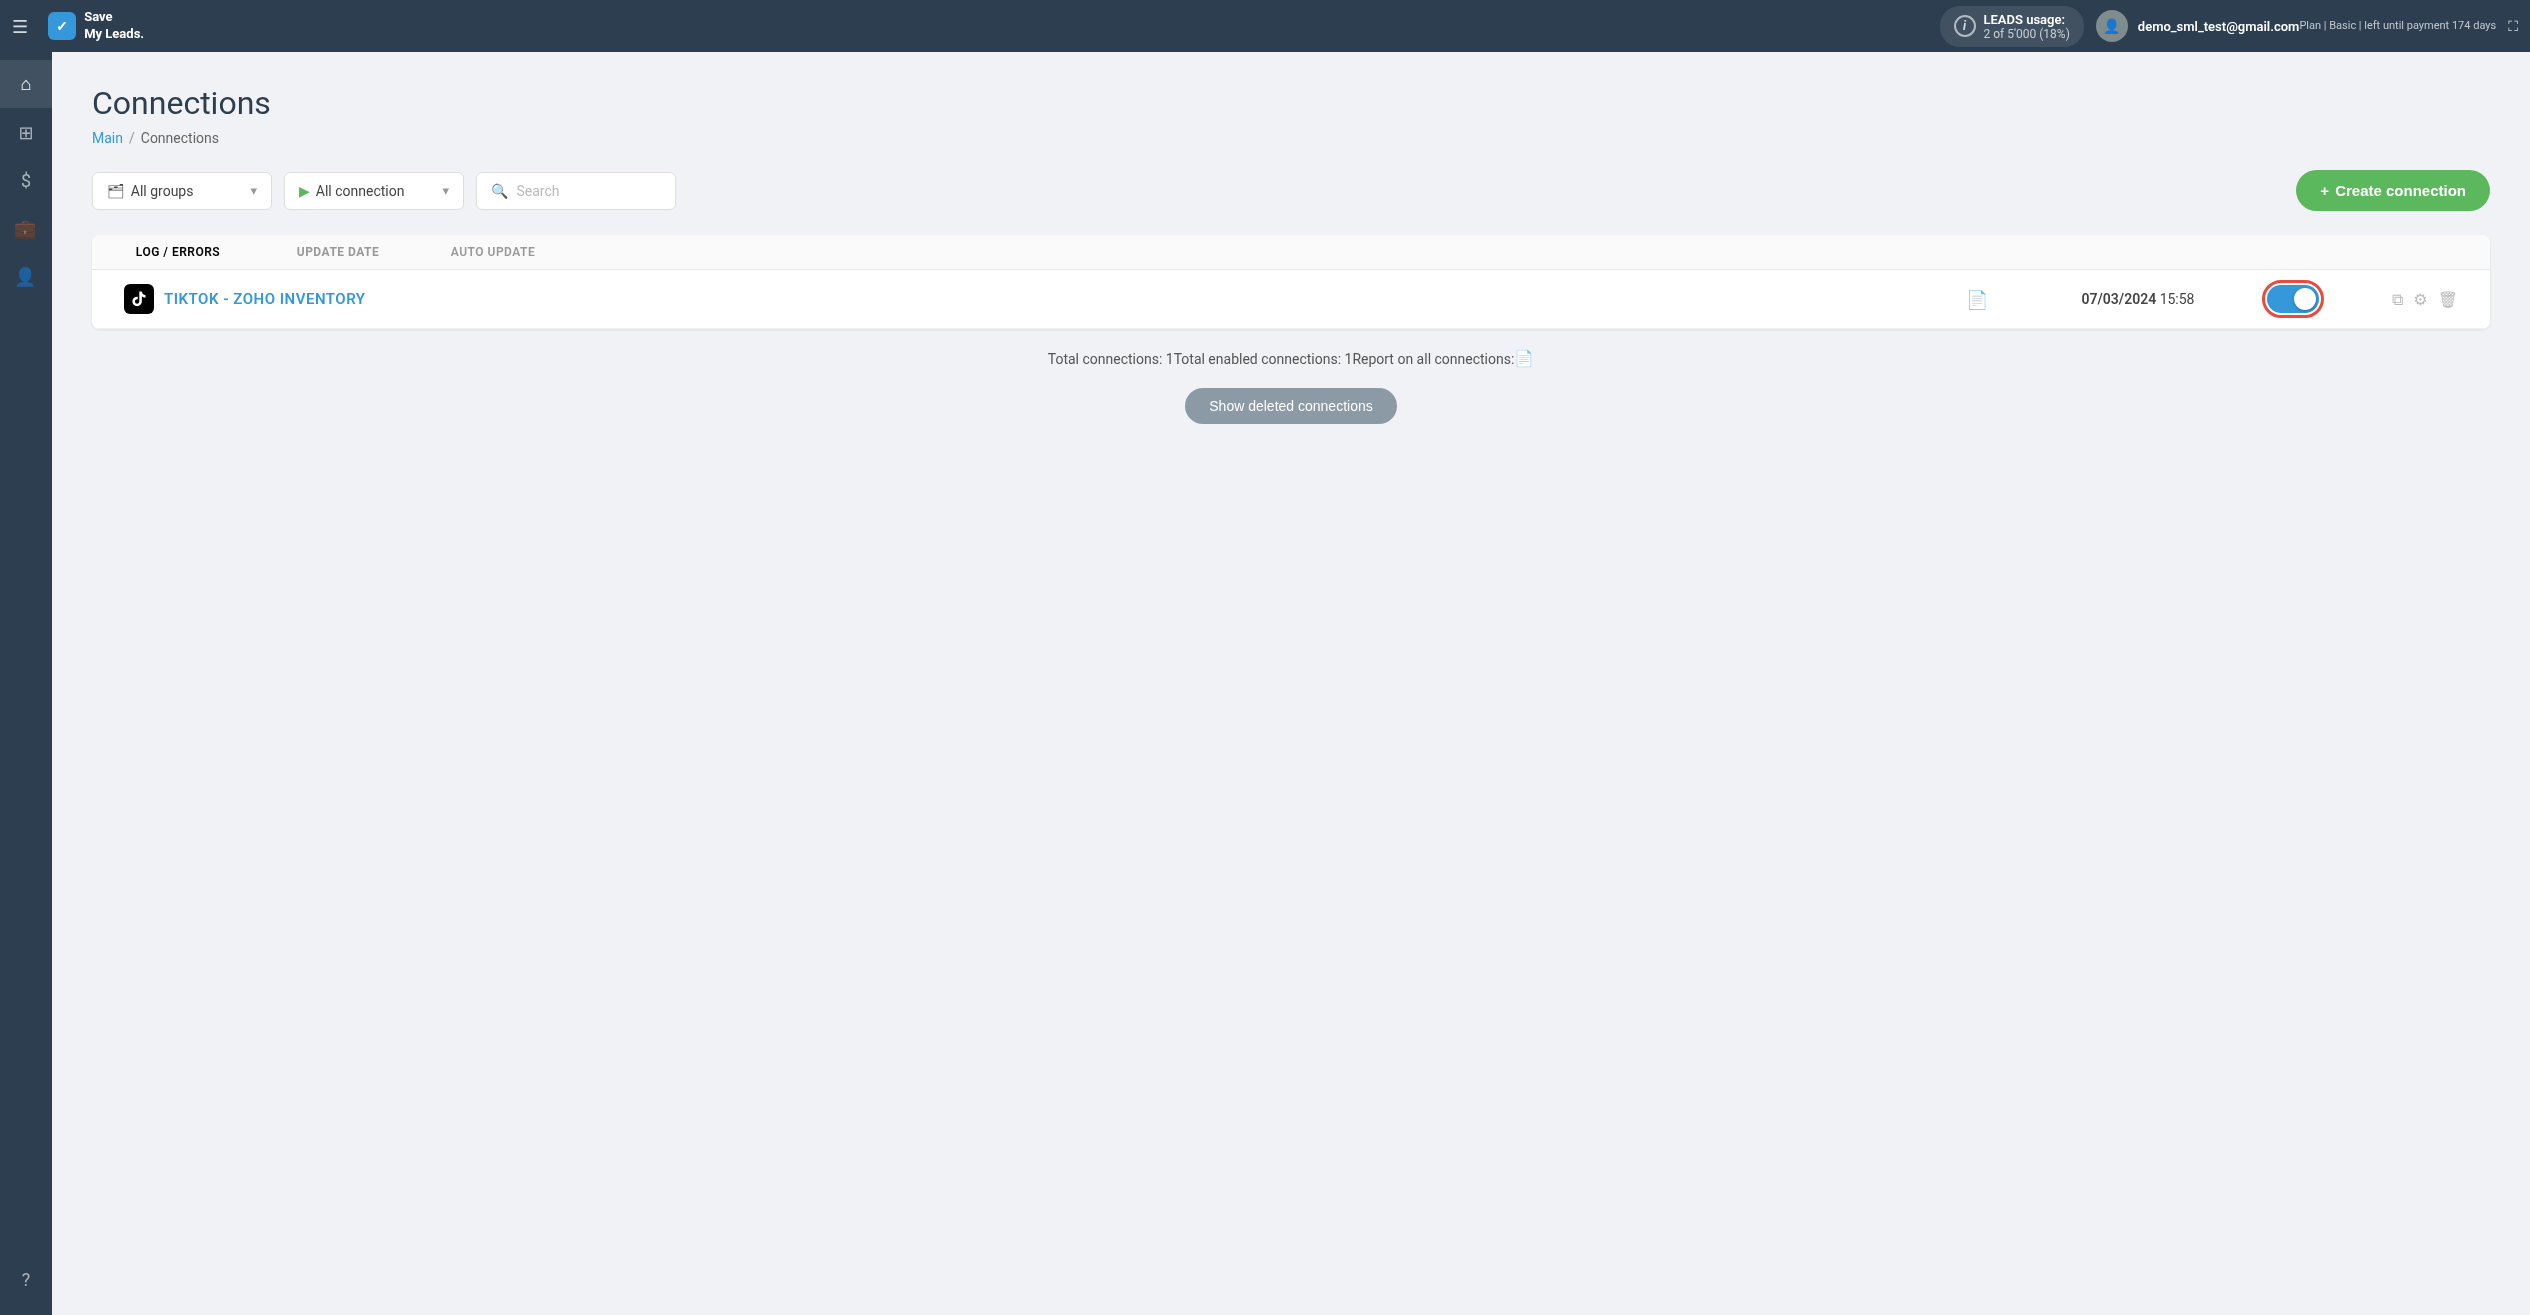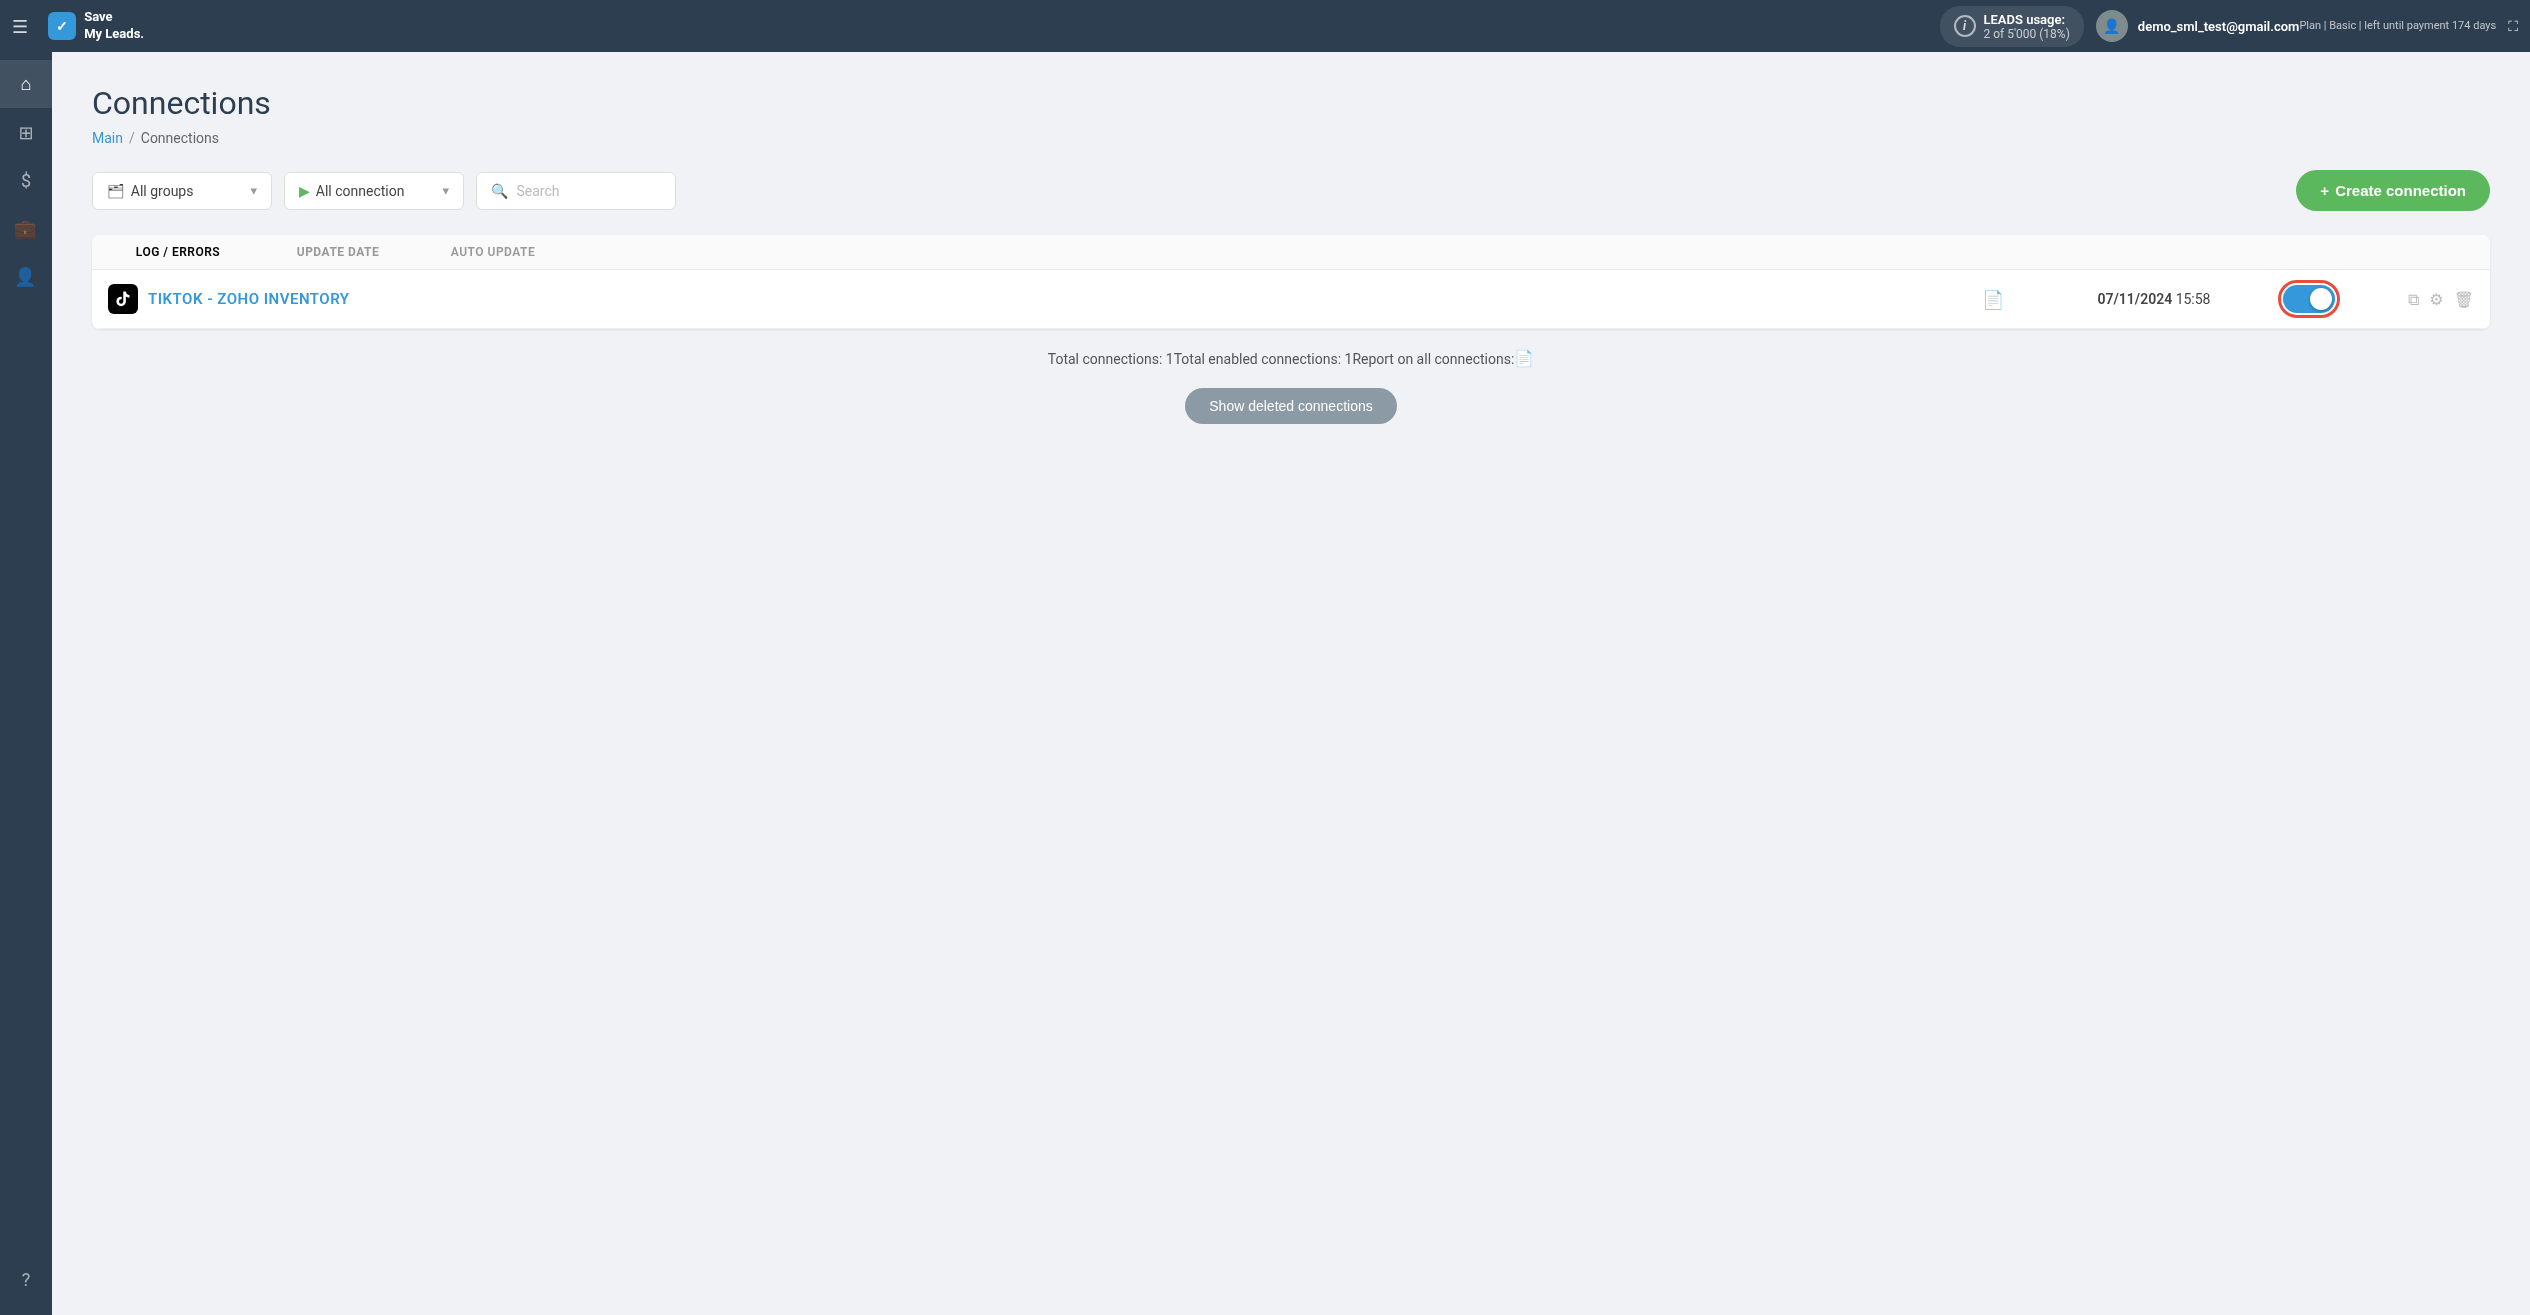--- a/index.html
+++ b/index.html
@@ -195,21 +195,21 @@
     }
     .col-name { flex: 1; font-size: 12px; font-weight: 600; color: #999; text-transform: uppercase; letter-spacing: 0.5px; }
     .col-log { width: 140px; text-align: center; font-size: 12px; font-weight: 600; color: #000000; text-transform: uppercase; letter-spacing: 0.5px; }
     .col-date { width: 180px; text-align: center; font-size: 12px; font-weight: 700; color: #999; text-transform: uppercase; letter-spacing: 0.5px; }
     .col-auto { width: 130px; text-align: center; font-size: 12px; font-weight: 600; color: #999; text-transform: uppercase; letter-spacing: 0.5px; }
     .col-actions { width: 100px; }
 
     .table-row {
       display: flex;
       align-items: center;
-      padding: 14px 16px;
+      padding: 14px 32px;
       border-bottom: 1px solid #f0f0f0;
       background: #fff;
     }
     .connection-name {
       display: flex;
       align-items: center;
       gap: 10px;
       flex: 1;
     }
     .connection-icon {
@@ -390,21 +390,21 @@
           <div class="connection-icon" style="background:#010101;">
             <svg width="18" height="18" viewBox="0 0 24 24" fill="white">
               <path d="M19.59 6.69a4.83 4.83 0 01-3.77-4.25V2h-3.45v13.67a2.89 2.89 0 01-2.88 2.5 2.89 2.89 0 01-2.89-2.89 2.89 2.89 0 012.89-2.89c.28 0 .54.04.79.1V9.01a6.33 6.33 0 00-.79-.05 6.34 6.34 0 00-6.34 6.34 6.34 6.34 0 006.34 6.34 6.34 6.34 0 006.33-6.34V8.69a8.2 8.2 0 004.79 1.53V6.78a4.85 4.85 0 01-1.02-.09z"></path>
             </svg>
           </div>
           <a href="#" class="connection-link">TikTok - Zoho Inventory</a>
         </div>
         <div class="col-log-val">
           <span class="doc-icon">📄</span>
         </div>
-        <div class="col-date-val"><span style="font-weight:600;">07/11/2024</span> <span>15:58</span></div>
+        <div class="col-date-val"><span style="font-weight:600;">07/03/2024</span> <span>15:58</span></div>
         <div class="col-auto-val">
           <div class="toggle-wrap">
 
             <label class="toggle-label" for="toggle1"></label>
           </div>
         </div>
         <div class="col-actions-val">
           <span class="action-icon" title="Copy">⧉</span>
           <span class="action-icon" title="Settings">⚙</span>
           <span class="action-icon" title="Delete">🗑</span>

